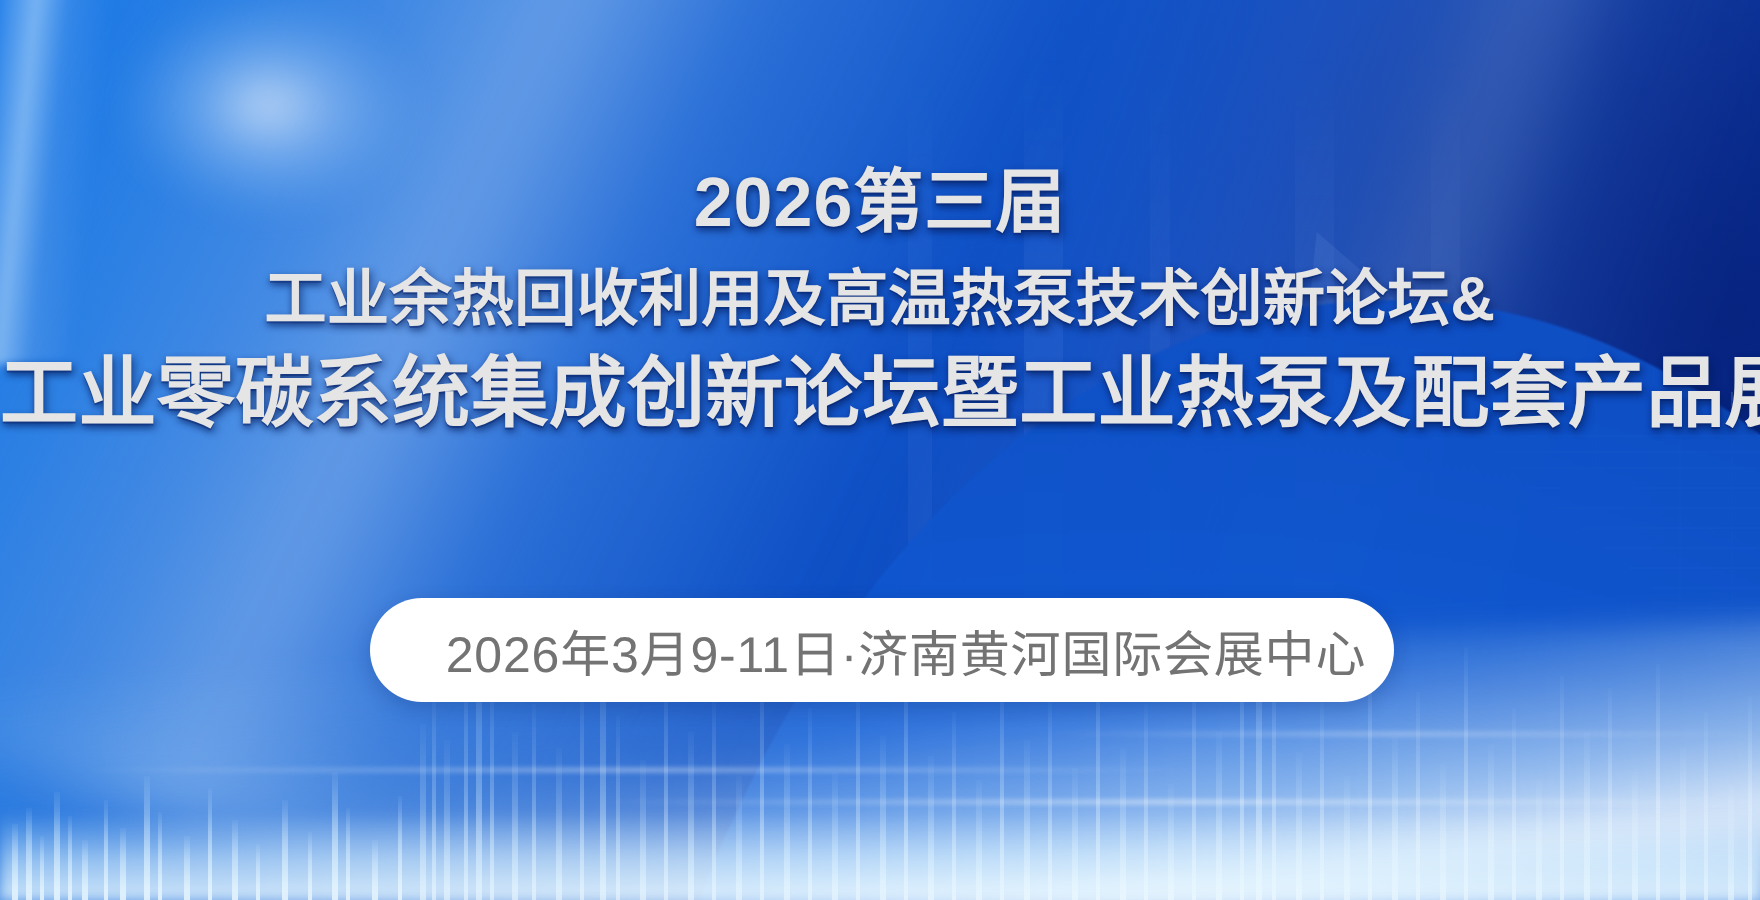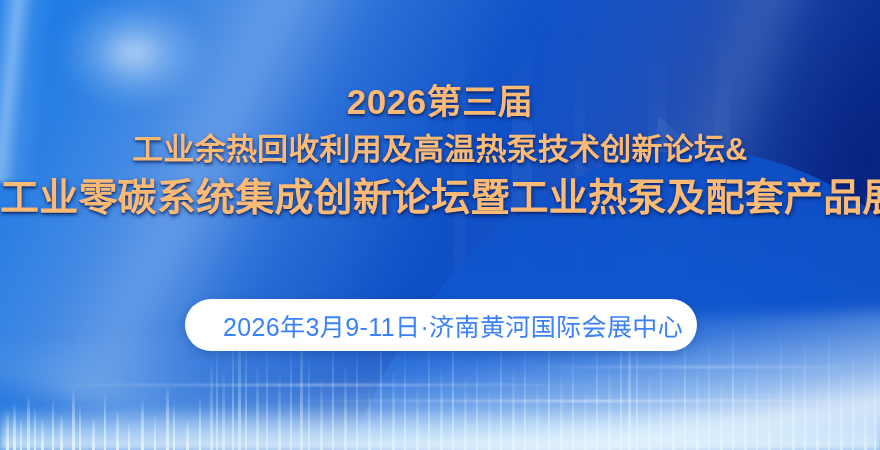--- a/index.html
+++ b/index.html
@@ -191,21 +191,21 @@
     position:absolute; inset:0;
     display:flex;
     flex-direction:column;
     align-items:center;
   }
 
   .titles{
     margin-top:84px;
     width:100%;
     text-align:center;
-    color:#fdba74;
+    color:#e5e5e5;
     font-weight:bold;
     line-height:1.0;
     text-shadow:
       0 2px 3px rgba(5,30,95,.55),
       0 1px 0 rgba(8,40,120,.45),
       2px 2px 4px rgba(6,28,90,.35);
     letter-spacing:.5px;
   }
   .title-line{
     display:block;
@@ -222,21 +222,21 @@
     width:512px;
     height:52px;
     background:#ffffff;
     border-radius:26px;
     display:flex;
     align-items:center;
     justify-content:center;
     box-shadow:0 3px 10px rgba(4,25,80,.20);
   }
   .pill-text{
-    color:#3b82f6;
+    color:#737373;
     font-size:25px;
     font-weight:500;
     letter-spacing:.4px;
     white-space:nowrap;
     margin-left:24px;
   }
 </style>
 </head>
 <body>
 

